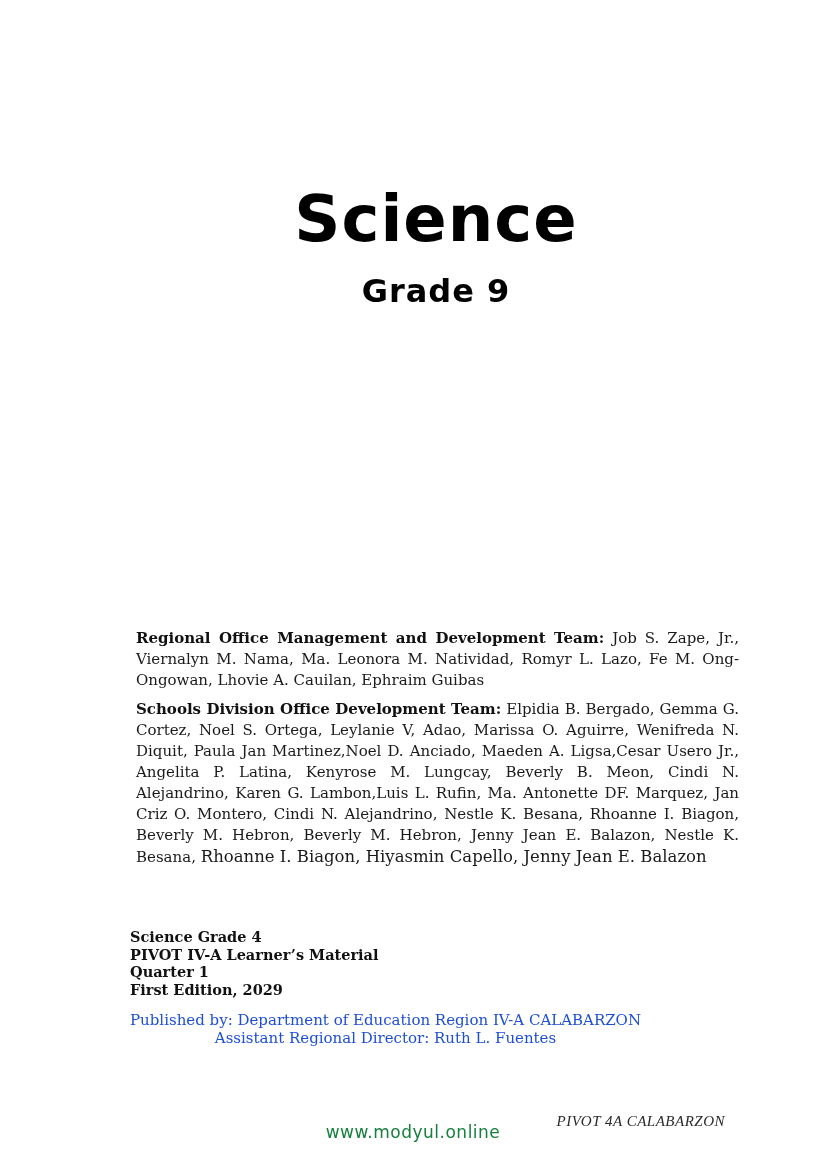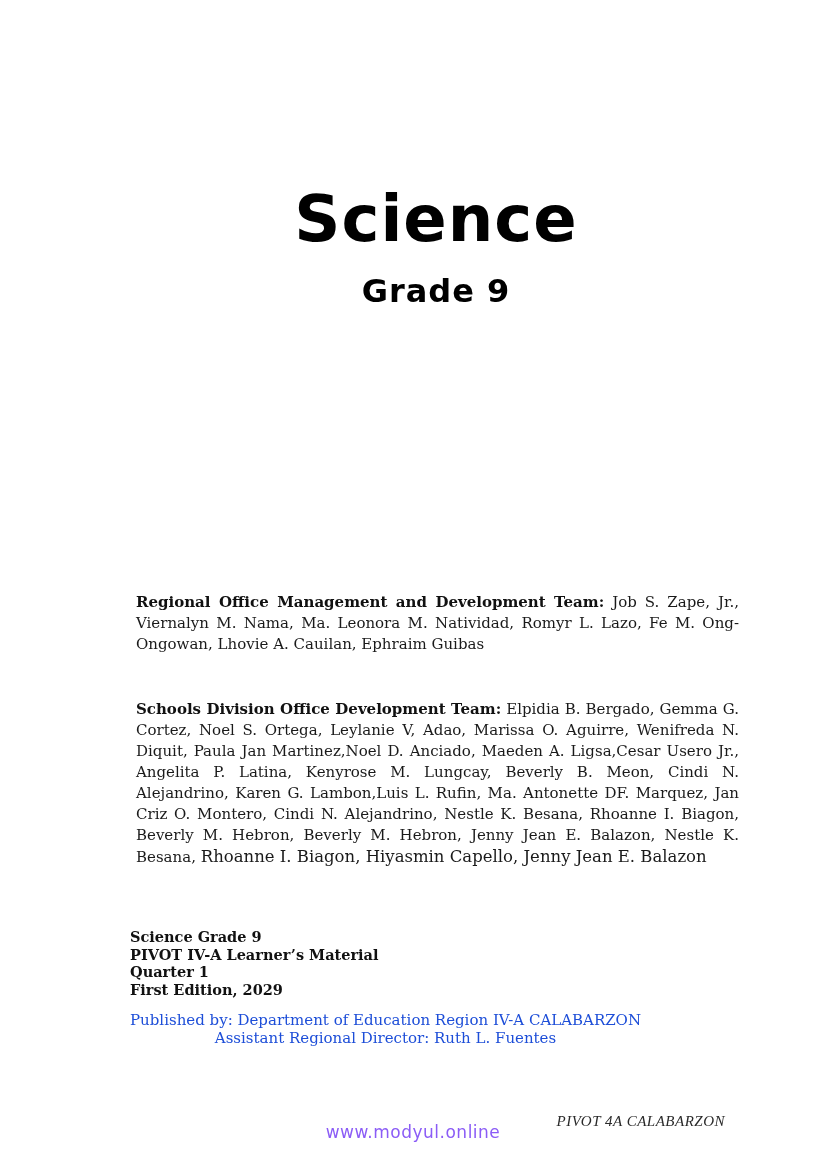--- a/index.html
+++ b/index.html
@@ -45,21 +45,21 @@
     position: absolute;
     left: 128px;
     width: 603px;
     margin: 0;
     font-size: 15px;
     line-height: 21px;
     text-align: justify;
     color: #1a1a1a;
   }
   .para strong { font-weight: bold; color: #111111; }
-  .para-regional { top: 592px; }
+  .para-regional { top: 628px; }
   .para-division { top: 699px; }
   .names-large { font-size: 16.5px; }
 
   
   .edition-block {
     position: absolute;
     left: 122px;
     top: 928px;
     font-size: 14.5px;
     line-height: 17.5px;
@@ -110,28 +110,28 @@
   <div class="title-block">
     <h1 class="main-title">Science</h1>
     <h2 class="sub-title">Grade 9</h2>
   </div>
 
   <p class="para para-regional"><strong>Regional Office Management and Development Team:</strong> <span>Job S. Zape, Jr., Viernalyn M. Nama, Ma. Leonora M. Natividad, Romyr L. Lazo, Fe M. Ong-Ongowan, Lhovie A. Cauilan, Ephraim Guibas</span></p>
 
   <p class="para para-division"><strong>Schools Division Office  Development Team:</strong> <span>Elpidia B. Bergado, Gemma G. Cortez, Noel S. Ortega, Leylanie V, Adao, Marissa O. Aguirre,  Wenifreda N. Diquit, Paula Jan Martinez,Noel D. Anciado, Maeden A. Ligsa,Cesar Usero Jr., Angelita P. Latina, Kenyrose M. Lungcay, Beverly B. Meon, Cindi N. Alejandrino, Karen G. Lambon,Luis L. Rufin, Ma. Antonette DF. Marquez, Jan Criz O. Montero, Cindi N. Alejandrino, Nestle K. Besana, Rhoanne I. Biagon, Beverly M. Hebron, Beverly M. Hebron, Jenny Jean E. Balazon, Nestle K. Besana,</span> <span class="names-large">Rhoanne I. Biagon, Hiyasmin Capello, Jenny Jean E. Balazon</span></p>
 
   <div class="edition-block">
-    <div>Science Grade 9</div>
+    <div>Science Grade 4</div>
     <div>PIVOT IV-A Learner’s Material</div>
     <div>Quarter 1</div>
     <div>First Edition, 2029</div>
   </div>
 
   <div class="publisher-block">
     <div>Published by: Department of Education Region IV-A CALABARZON</div>
     <div>Assistant Regional Director: Ruth L. Fuentes</div>
   </div>
 
   <div class="pivot-brand">PIVOT 4A CALABARZON</div>
 
-  <div class="watermark" style="color: #8b5cf6; text-align: center;">www.modyul.online</div>
+  <div class="watermark" style="color: #15803d; text-align: center;">www.modyul.online</div>
 
 </div>
 
 </body></html>

